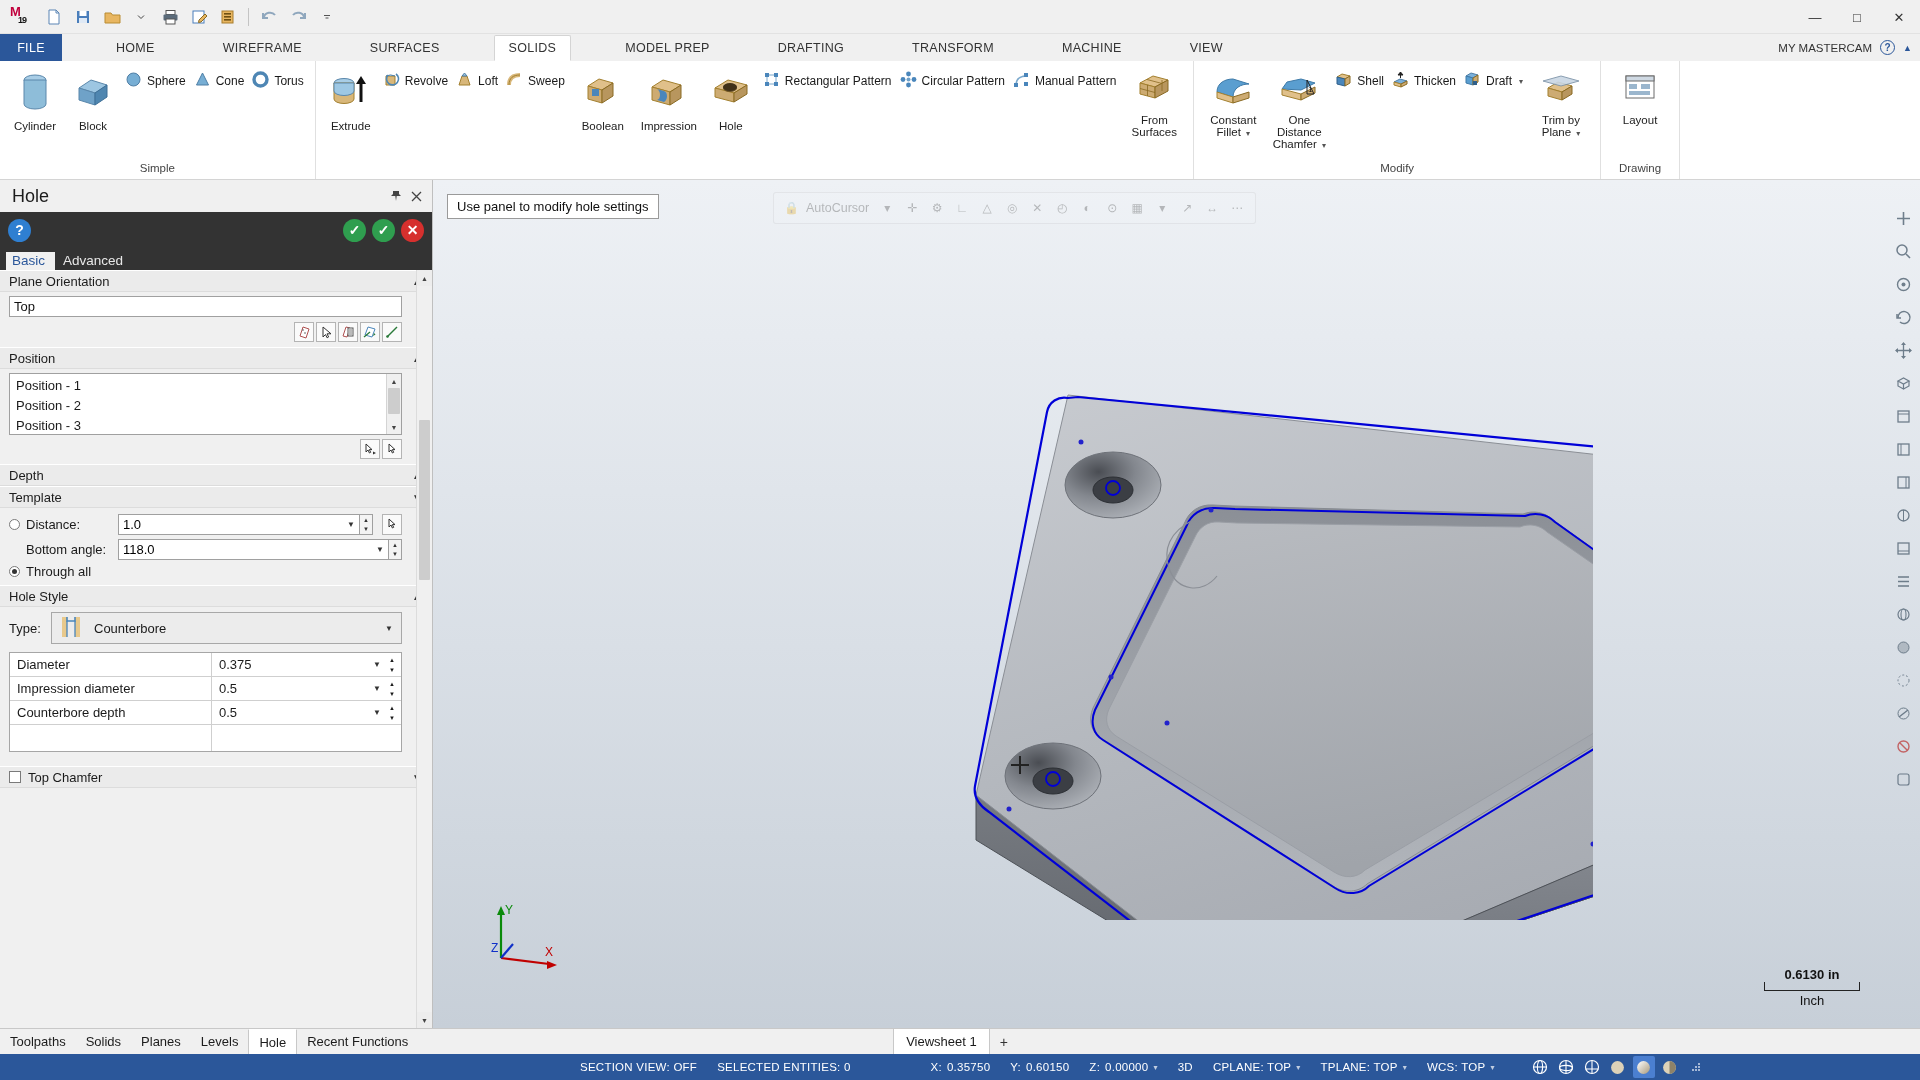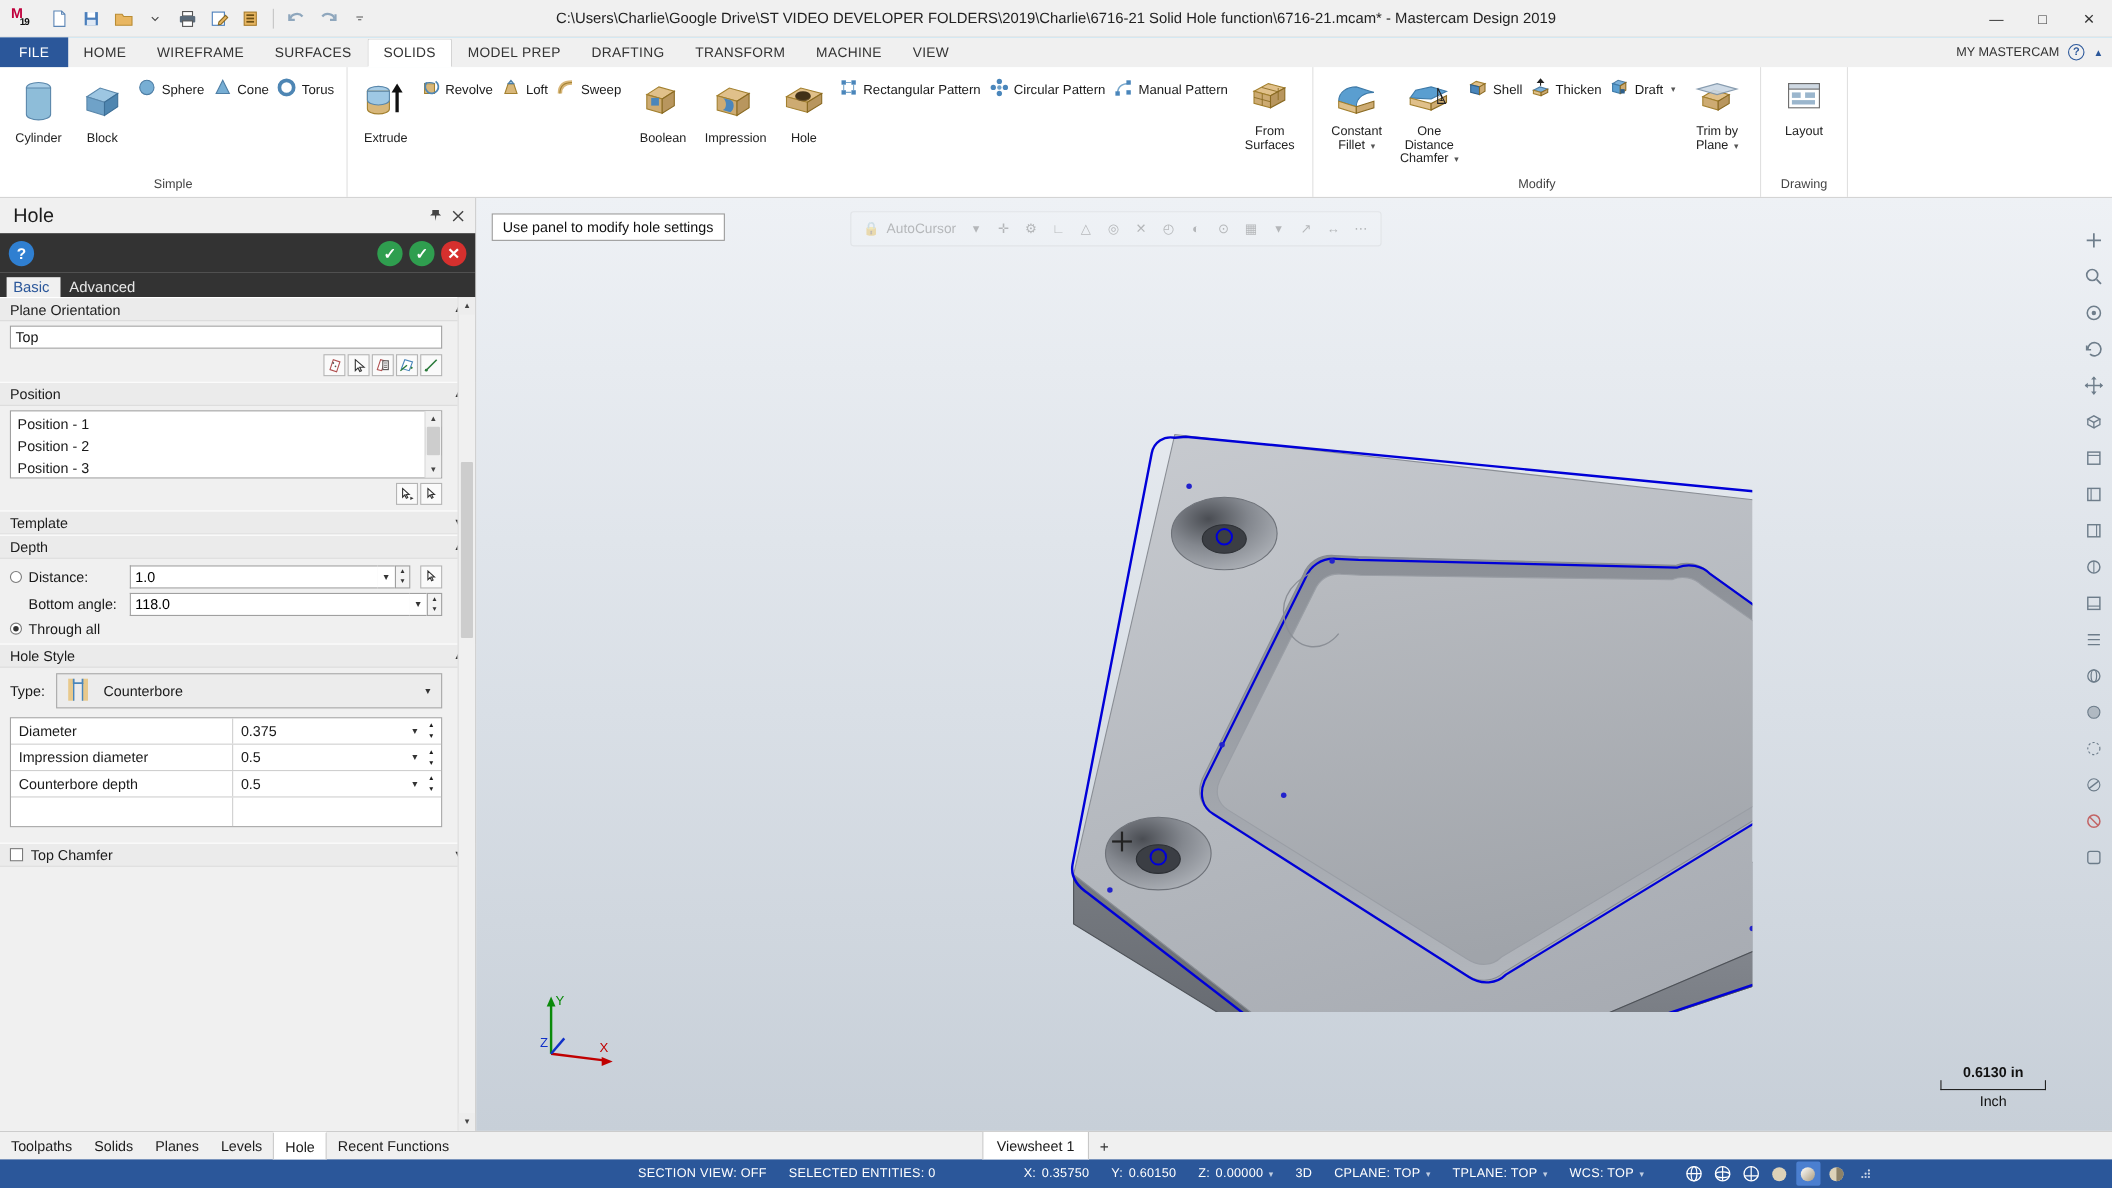--- a/index.html
+++ b/index.html
@@ -15,21 +15,21 @@
   
   .titlebar { height:34px; background:#f0f0f0; display:flex; align-items:center; position:relative; border-bottom:1px solid #e2e2e2;}
   .qat { display:flex; align-items:center; gap:3px; padding-left:6px; }
   .qat .qbtn { width:26px;height:26px;display:flex;align-items:center;justify-content:center;border-radius:2px;}
   .mcamlogo{ font-weight:bold; color:#c00020; font-size:17px; padding:0 6px 0 4px; letter-spacing:-1px;}
   .title-text{ position:absolute; left:0; right:0; text-align:center; font-size:13.5px; color:#222; pointer-events:none;}
   .winbtns{ position:absolute; right:0; top:0; height:34px; display:flex;}
   .winbtns div{ width:42px;height:34px;display:flex;align-items:center;justify-content:center;font-size:13px;color:#333;}
 
   
-  .tabstrip{ height:27px; background:#7dd3fc; display:flex; align-items:stretch; position:relative;}
+  .tabstrip{ height:27px; background:#c4b5fd; display:flex; align-items:stretch; position:relative;gap:40px;}
   .tabstrip .bgfill{position:absolute;left:0;right:0;top:0;bottom:0;background:#f0f0f0;}
   .tab { position:relative; padding:0 14px; display:flex;align-items:center; font-size:12.5px; color:#333; letter-spacing:.3px; white-space:nowrap; z-index:2;}
   .tab.file{ background:#2b579a; color:#fff; font-weight:normal; min-width:62px; justify-content:center;}
   .tab.active{ background:#fff; border:1px solid #d4d4d4; border-bottom:1px solid #fff; border-radius:2px 2px 0 0; margin-top:1px;}
   .mymastercam{ position:absolute; right:8px; top:0; height:27px; display:flex; align-items:center; gap:8px; font-size:11.5px; color:#333; z-index:3;}
   .mymastercam .circ{ width:15px;height:15px;border-radius:50%; border:1.4px solid #2b579a; color:#2b579a; font-size:10px; display:flex;align-items:center;justify-content:center; font-weight:bold;}
 
   
   .ribbon{ height:119px; background:#fff; border-bottom:1px solid #d4d4d4; display:flex; position:relative;}
   .rgroup{ display:flex; flex-direction:column; justify-content:space-between; border-right:1px solid #e0e0e0; padding:3px 2px 0 2px; }
@@ -220,21 +220,20 @@
           <path d="M14 8a6 5 0 0 0-11-2" fill="none" stroke="#8fa7bd" stroke-width="2"></path>
           <path d="M15 4v5h-5" fill="none" stroke="#8fa7bd" stroke-width="2"></path>
         </svg>
       </div>
     <div class="qbtn">
         <svg width="10" height="10" viewBox="0 0 10 10">
           <path d="M2 3.5h6M3.5 6h3" stroke="#555" fill="none"></path>
         </svg>
       </div>
   </div>
-  <div class="title-text">C:\Users\Charlie\Google Drive\ST VIDEO DEVELOPER FOLDERS\2019\Charlie\6716-21 Solid Hole function\6716-21.mcam* - Mastercam Design 2019</div>
   <div class="winbtns">
     <div>—</div>
     <div>□</div>
     <div class="close">✕</div>
   </div>
 </div>
 
 <div class="tabstrip">
   <div class="bgfill"></div>
   <div class="tab file">FILE</div>
@@ -604,27 +603,27 @@
             </svg>
           </span>
         <span class="ibtn">
             <svg width="13" height="13" viewBox="0 0 13 13">
               <path d="M3 1v8l2-2 1.4 3 1.3-.7L6.3 6.6H9z" fill="#fff" stroke="#333"></path>
             </svg>
           </span>
       </div>
 
       <div class="sect-head">
+        <span class="sn">Depth</span>
+        <span class="chev">▲</span>
+      </div>
+
+      <div class="sect-head">
         <span class="sn">Template</span>
         <span class="chev">▼</span>
-      </div>
-
-      <div class="sect-head">
-        <span class="sn">Depth</span>
-        <span class="chev">▲</span>
       </div>
       <div class="radiorow" style="padding-top:6px;">
         <span class="radio"></span>
         <span class="rlabel">Distance:</span>
         <span class="spinwrap">
           <input class="spininput" value="1.0" style="">
           <span class="dropcaret">▼</span>
           <span class="spinbtns">
               <div>▲</div>
               <div>▼</div>

